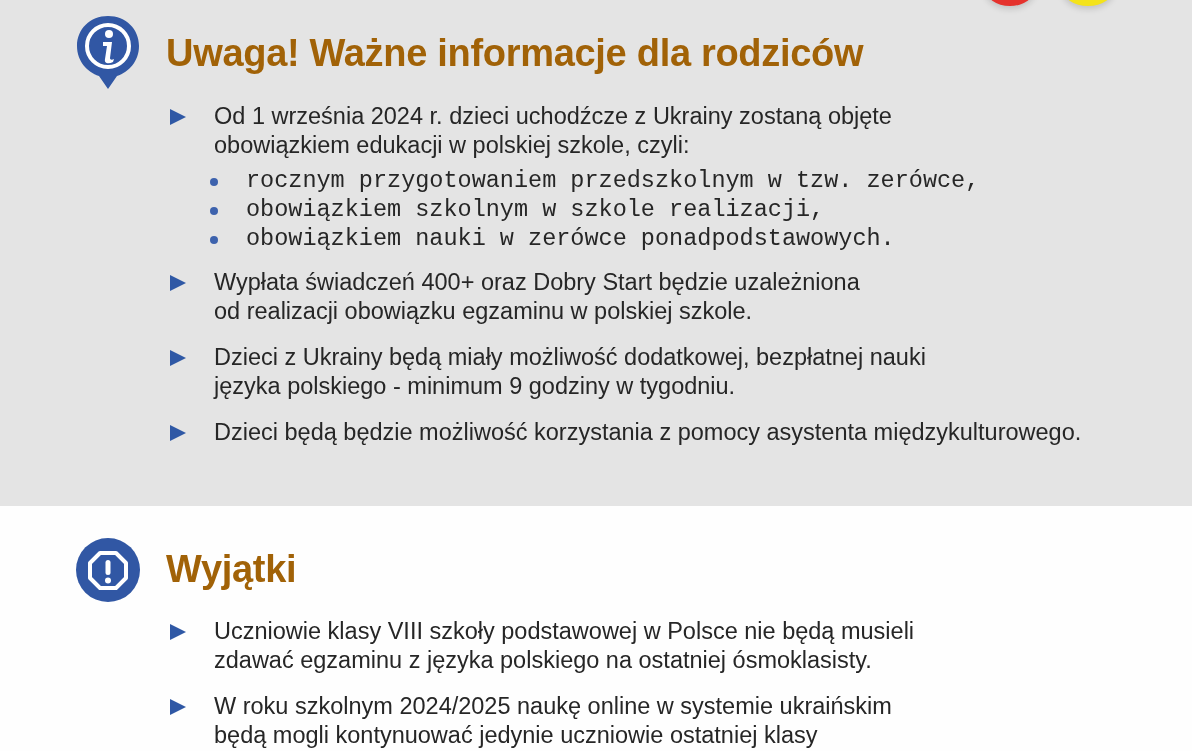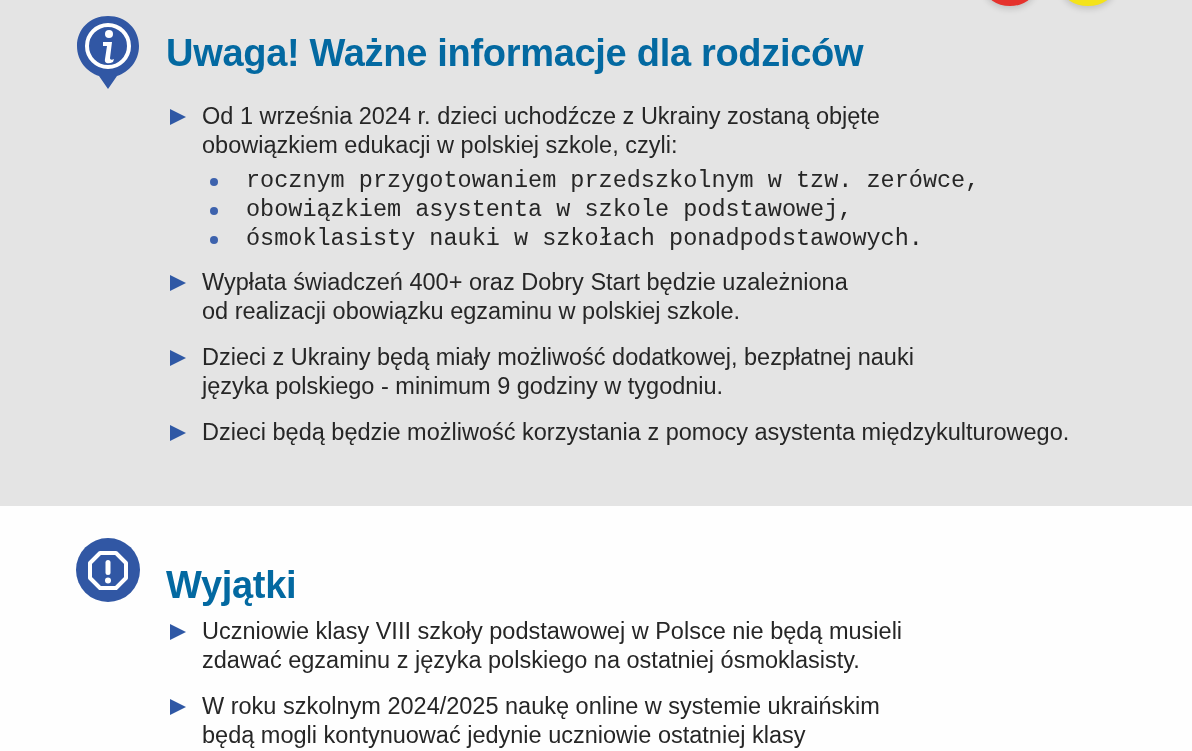--- a/index.html
+++ b/index.html
@@ -7,25 +7,25 @@
   body { font-family: "Liberation Sans", sans-serif; color: #1d1d1b; background: #ffffff; position: relative; }
 
   .section-gray { position: absolute; left: 0; top: 0; width: 1192px; height: 506px; background: #e4e4e4; }
   .section-white { position: absolute; left: 0; top: 506px; width: 1192px; height: 245px; background: #fefefe; }
 
   .dot { position: absolute; border-radius: 50%; }
   .dot-red { left: 985px; top: -30px; width: 50px; height: 36px; background: #e5322d; box-shadow: 0 3px 6px rgba(0,0,0,0.15); }
   .dot-yellow { left: 1062px; top: -30px; width: 52px; height: 36px; background: #f4e31b; box-shadow: 0 3px 6px rgba(0,0,0,0.15); }
 
   .icon { position: absolute; }
-  .heading { position: absolute; font-weight: bold; font-size: 38px; color: #0369a1; letter-spacing: -0.3px; white-space: nowrap; }
+  .heading { position: absolute; font-weight: bold; font-size: 38px; color: #a16207; letter-spacing: -0.3px; white-space: nowrap; }
 
   .bullet { position: absolute; left: 170px; font-size: 23.5px; line-height: 29px; color: #262626; }
   .bullet .arrow { position: absolute; left: 0; top: 7px; width: 0; height: 0; border-top: 8px solid transparent; border-bottom: 8px solid transparent; border-left: 16px solid #2f58a5; }
-  .bullet .text { position: absolute; left: 32px; top: 0; white-space: nowrap; }
+  .bullet .text { position: absolute; left: 44px; top: 0; white-space: nowrap; }
 
   .sub { position: absolute; left: 210px; font-size: 23.5px; line-height: 29px; color: #262626; white-space: nowrap; }
   .sub .dotb { position: absolute; left: 0; top: 12px; width: 8px; height: 8px; border-radius: 50%; background: #3d62ad; }
   .sub .text { position: absolute; left: 36px; top: 0; font-family: Liberation Mono, monospace; }
 </style>
 </head>
 <body>
 
 <div class="section-gray"></div>
 <div class="section-white"></div>
@@ -49,25 +49,25 @@
 </div>
 <div class="bullet" style="top:131px;">
   <span class="text">obowiązkiem edukacji w polskiej szkole, czyli:</span>
 </div>
 <div class="sub" style="top:166px;">
   <span class="dotb"></span>
   <span class="text">rocznym przygotowaniem przedszkolnym w tzw. zerówce,</span>
 </div>
 <div class="sub" style="top:195px;">
   <span class="dotb"></span>
-  <span class="text">obowiązkiem asystenta w szkole podstawowej,</span>
+  <span class="text">obowiązkiem szkolnym w szkole realizacji,</span>
 </div>
 <div class="sub" style="top:224px;">
   <span class="dotb"></span>
-  <span class="text">ósmoklasisty nauki w szkołach ponadpodstawowych.</span>
+  <span class="text">obowiązkiem nauki w zerówce ponadpodstawowych.</span>
 </div>
 
 <div class="bullet" style="top:268px;">
   <span class="arrow"></span>
   <span class="text">Wypłata świadczeń 400+ oraz Dobry Start będzie uzależniona</span>
 </div>
 <div class="bullet" style="top:297px;">
   <span class="text">od realizacji obowiązku egzaminu w polskiej szkole.</span>
 </div>
 
@@ -85,21 +85,21 @@
 </div>
 
 <div class="icon" style="left:76px; top:538px; width:64px; height:64px;">
   <svg width="64" height="64" viewBox="0 0 64 64">
     <circle cx="32" cy="32" r="32" fill="#3157a4"></circle>
     <polygon points="24,15 40,15 50,25 50,40 40,50 24,50 14,40 14,25" fill="none" stroke="#ffffff" stroke-width="4" stroke-linejoin="round"></polygon>
     <rect x="29.5" y="22" width="5" height="15" rx="2.5" fill="#ffffff"></rect>
     <circle cx="32" cy="42.5" r="3" fill="#ffffff"></circle>
   </svg>
 </div>
-<div class="heading" style="left:166px; top:564px;">Wyjątki</div>
+<div class="heading" style="left:166px; top:548px;">Wyjątki</div>
 
 <div class="bullet" style="top:617px;">
   <span class="arrow"></span>
   <span class="text">Uczniowie klasy VIII szkoły podstawowej w Polsce nie będą musieli</span>
 </div>
 <div class="bullet" style="top:646px;">
   <span class="text">zdawać egzaminu z języka polskiego na ostatniej ósmoklasisty.</span>
 </div>
 
 <div class="bullet" style="top:692px;">

